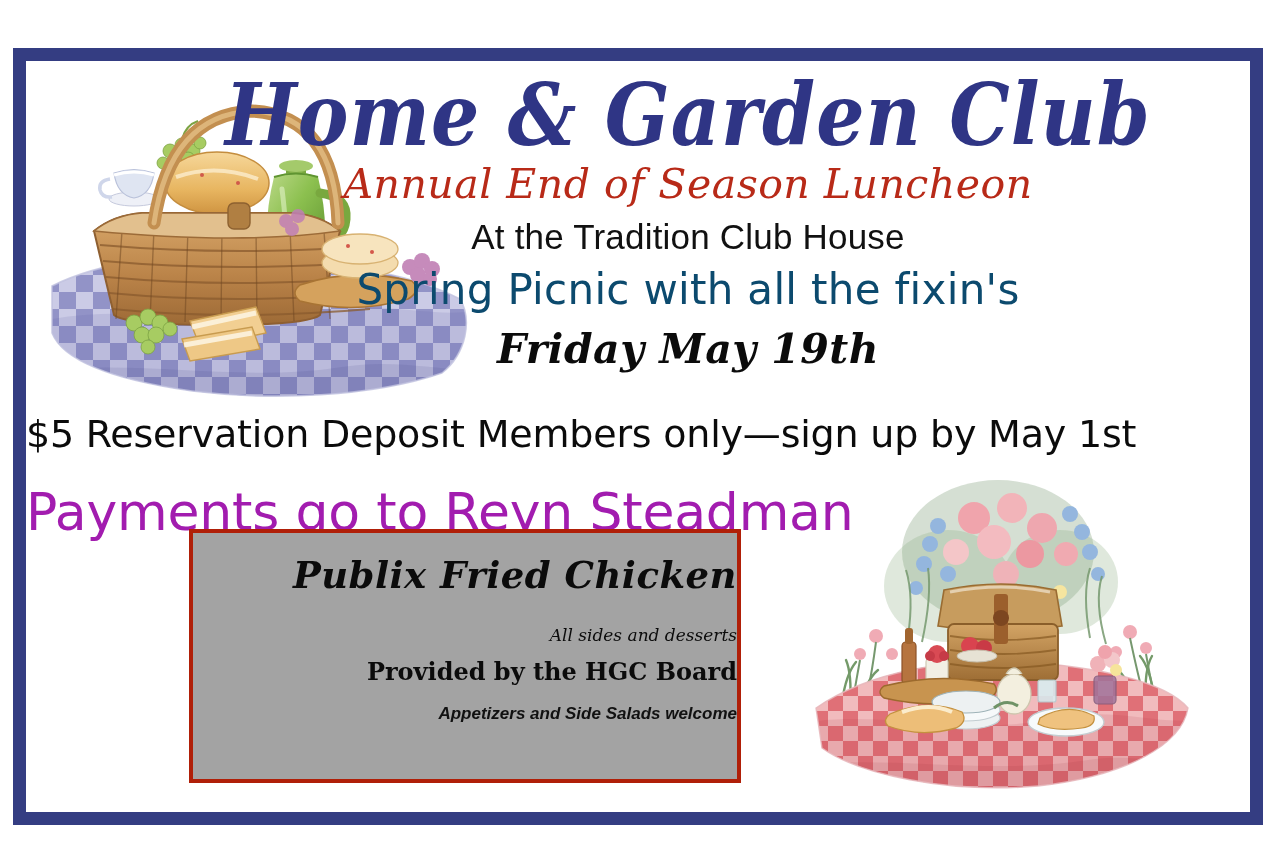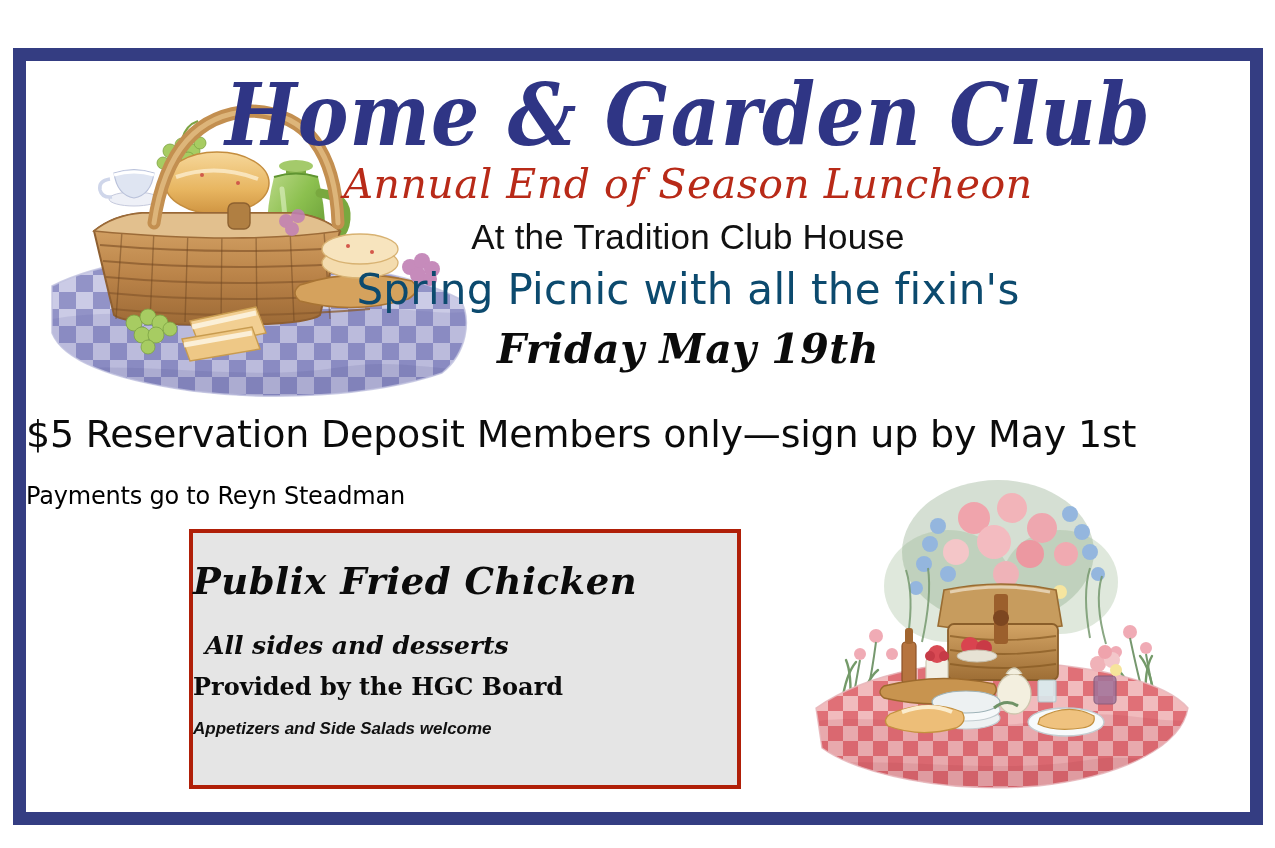--- a/index.html
+++ b/index.html
@@ -112,55 +112,55 @@
     font-weight: 400;
     font-size: 38px;
     line-height: 1.15;
     color: #0b0b0b;
     margin: 0;
     letter-spacing: -0.2px;
   }
   .line-payment {
     font-family: "DejaVu Sans", sans-serif;
     font-weight: 400;
-    font-size: 24px;
+    font-size: 52px;
     line-height: 1.15;
-    color: #000000;
+    color: #a21caf;
     margin: 26px 0 0 0;
     letter-spacing: -0.2px;
   }
 
   
   #menu-box {
     position: absolute;
     left: 163px;
     top: 468px;
     width: 544px;
     height: 246px;
     border: 4px solid #b01f08;
-    background: #e5e5e5;
+    background: #a3a3a3;
     box-sizing: content-box;
-    text-align: left;
-    padding-top: 6px;
+    text-align: right;
+    padding-top: 0;
   }
   .menu-title {
     font-family: "DejaVu Serif", serif;
     font-style: italic;
     font-weight: 700;
     font-size: 37px;
     line-height: 1.1;
     color: #0b0b0b;
     margin: 22px 0 0 0;
     letter-spacing: 0.5px;
   }
   .menu-sub1 {
     font-family: "DejaVu Serif", serif;
     font-style: italic;
-    font-weight: 700;
-    font-size: 25px;
+    font-weight: 400;
+    font-size: 17px;
     line-height: 1.1;
     color: #0b0b0b;
     margin: 30px 0 0 12px;
   }
   .menu-sub2 {
     font-family: "DejaVu Serif", serif;
     font-weight: 700;
     font-size: 24px;
     line-height: 1.1;
     color: #0b0b0b;

